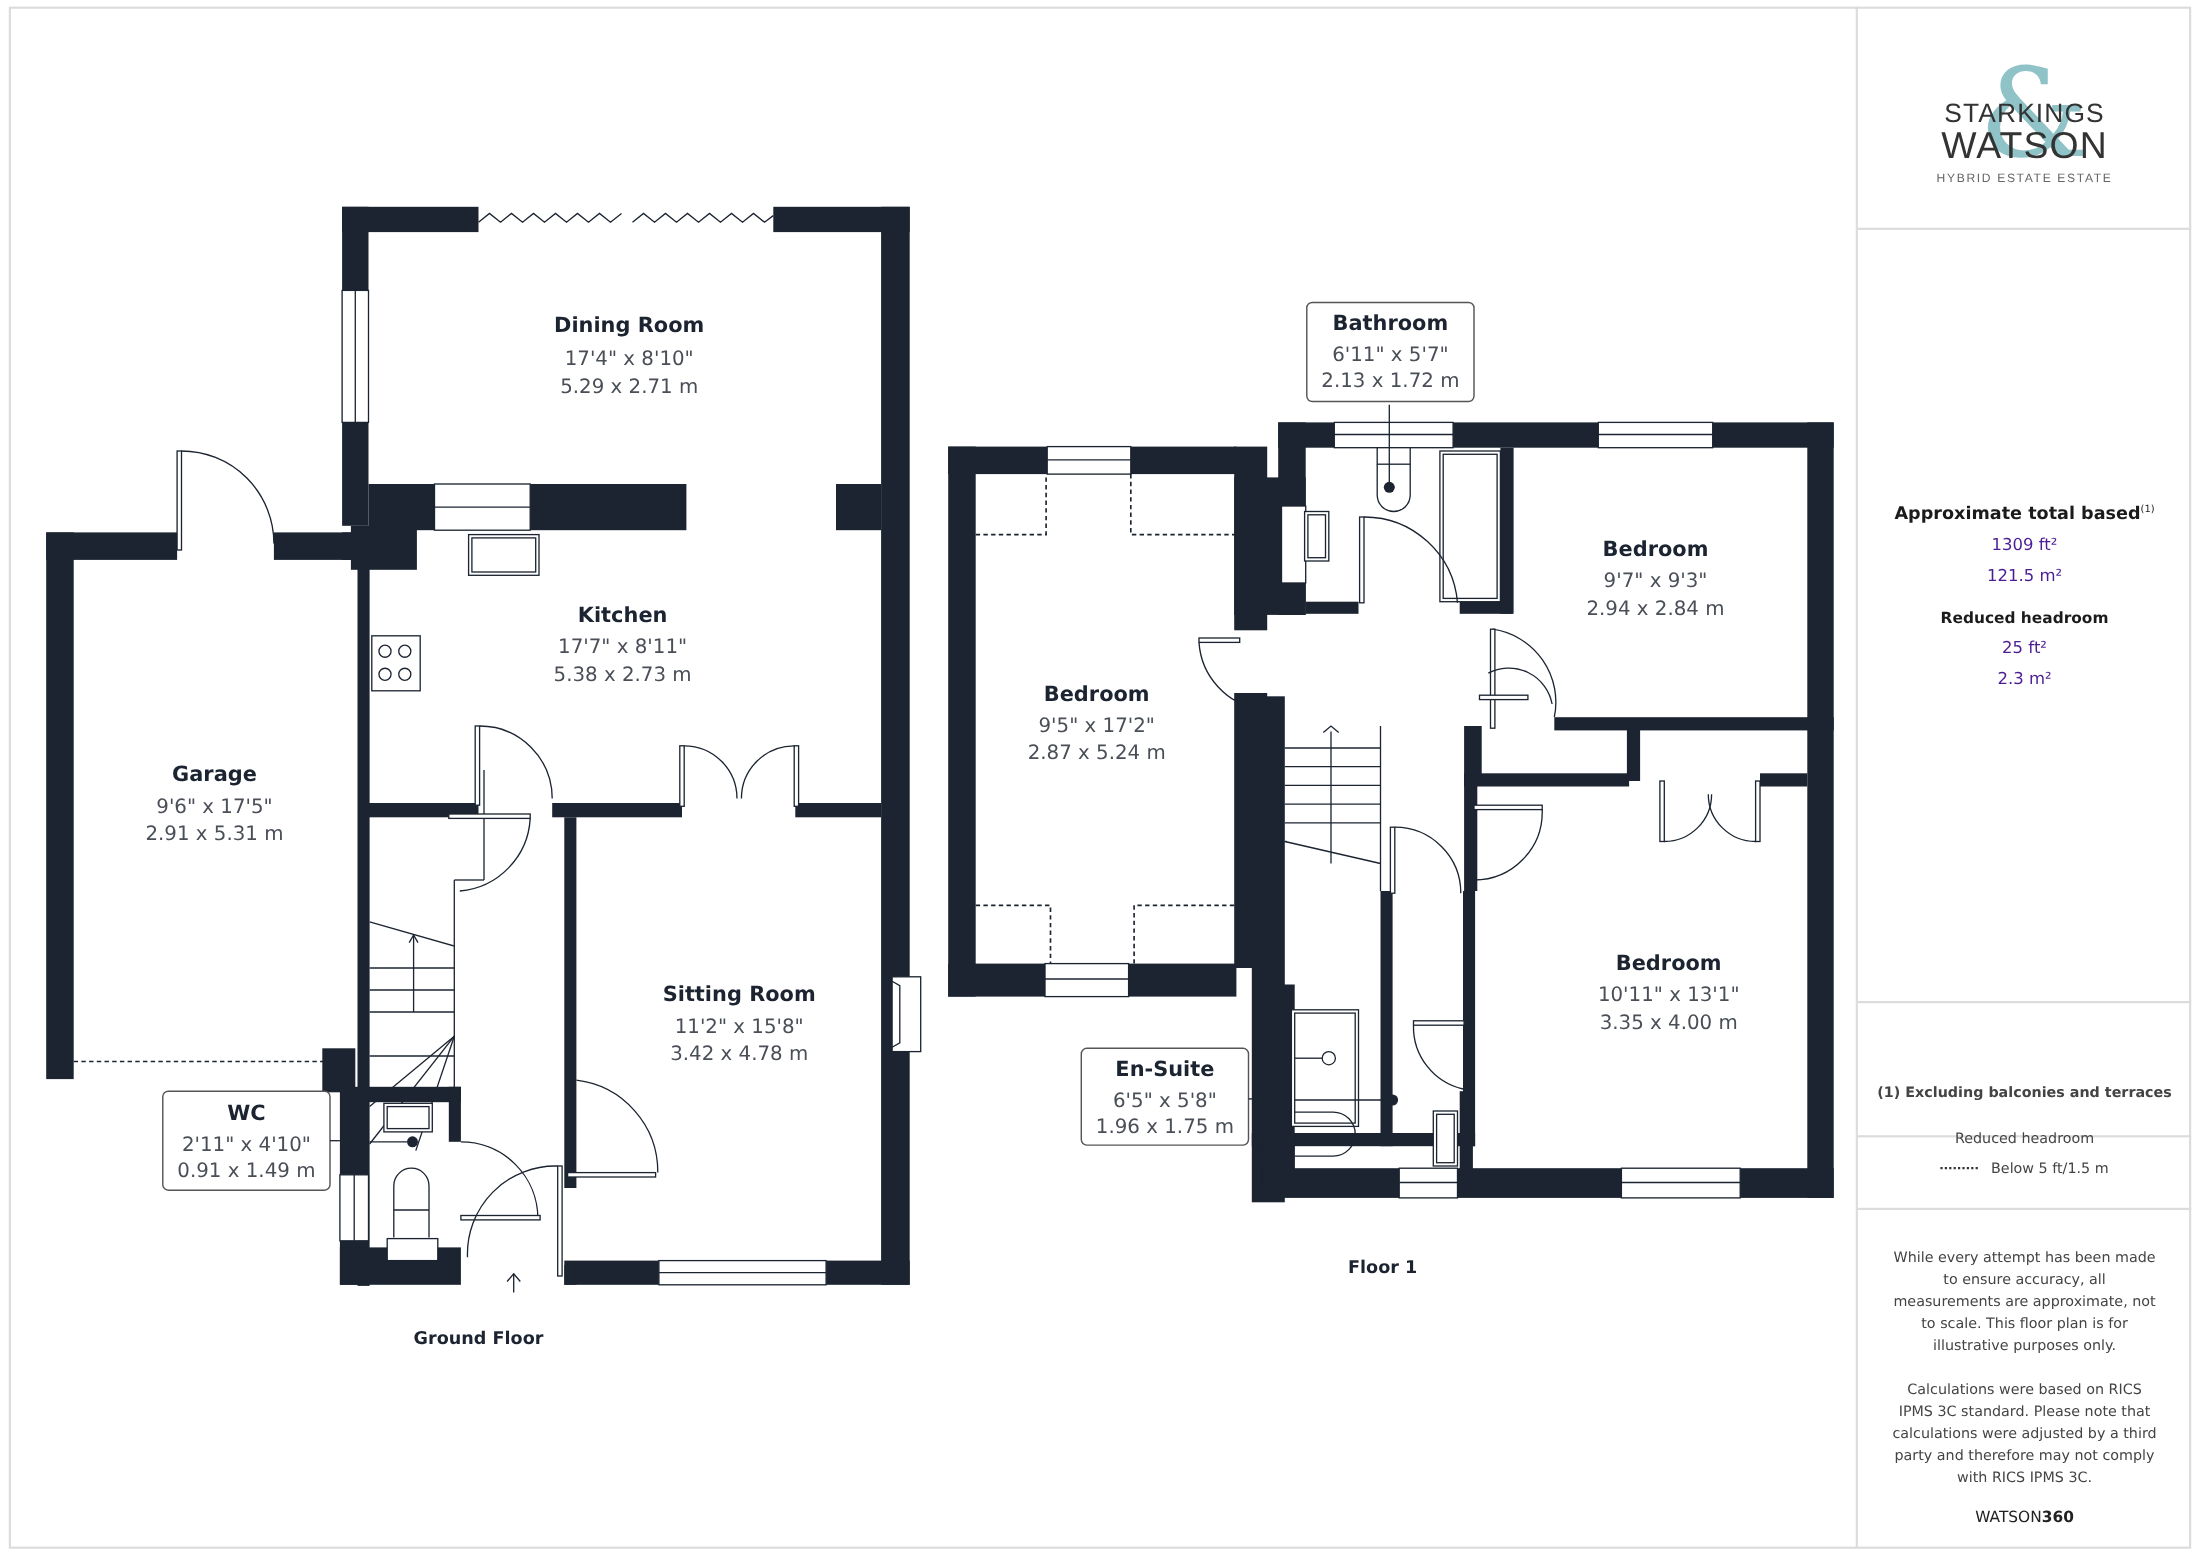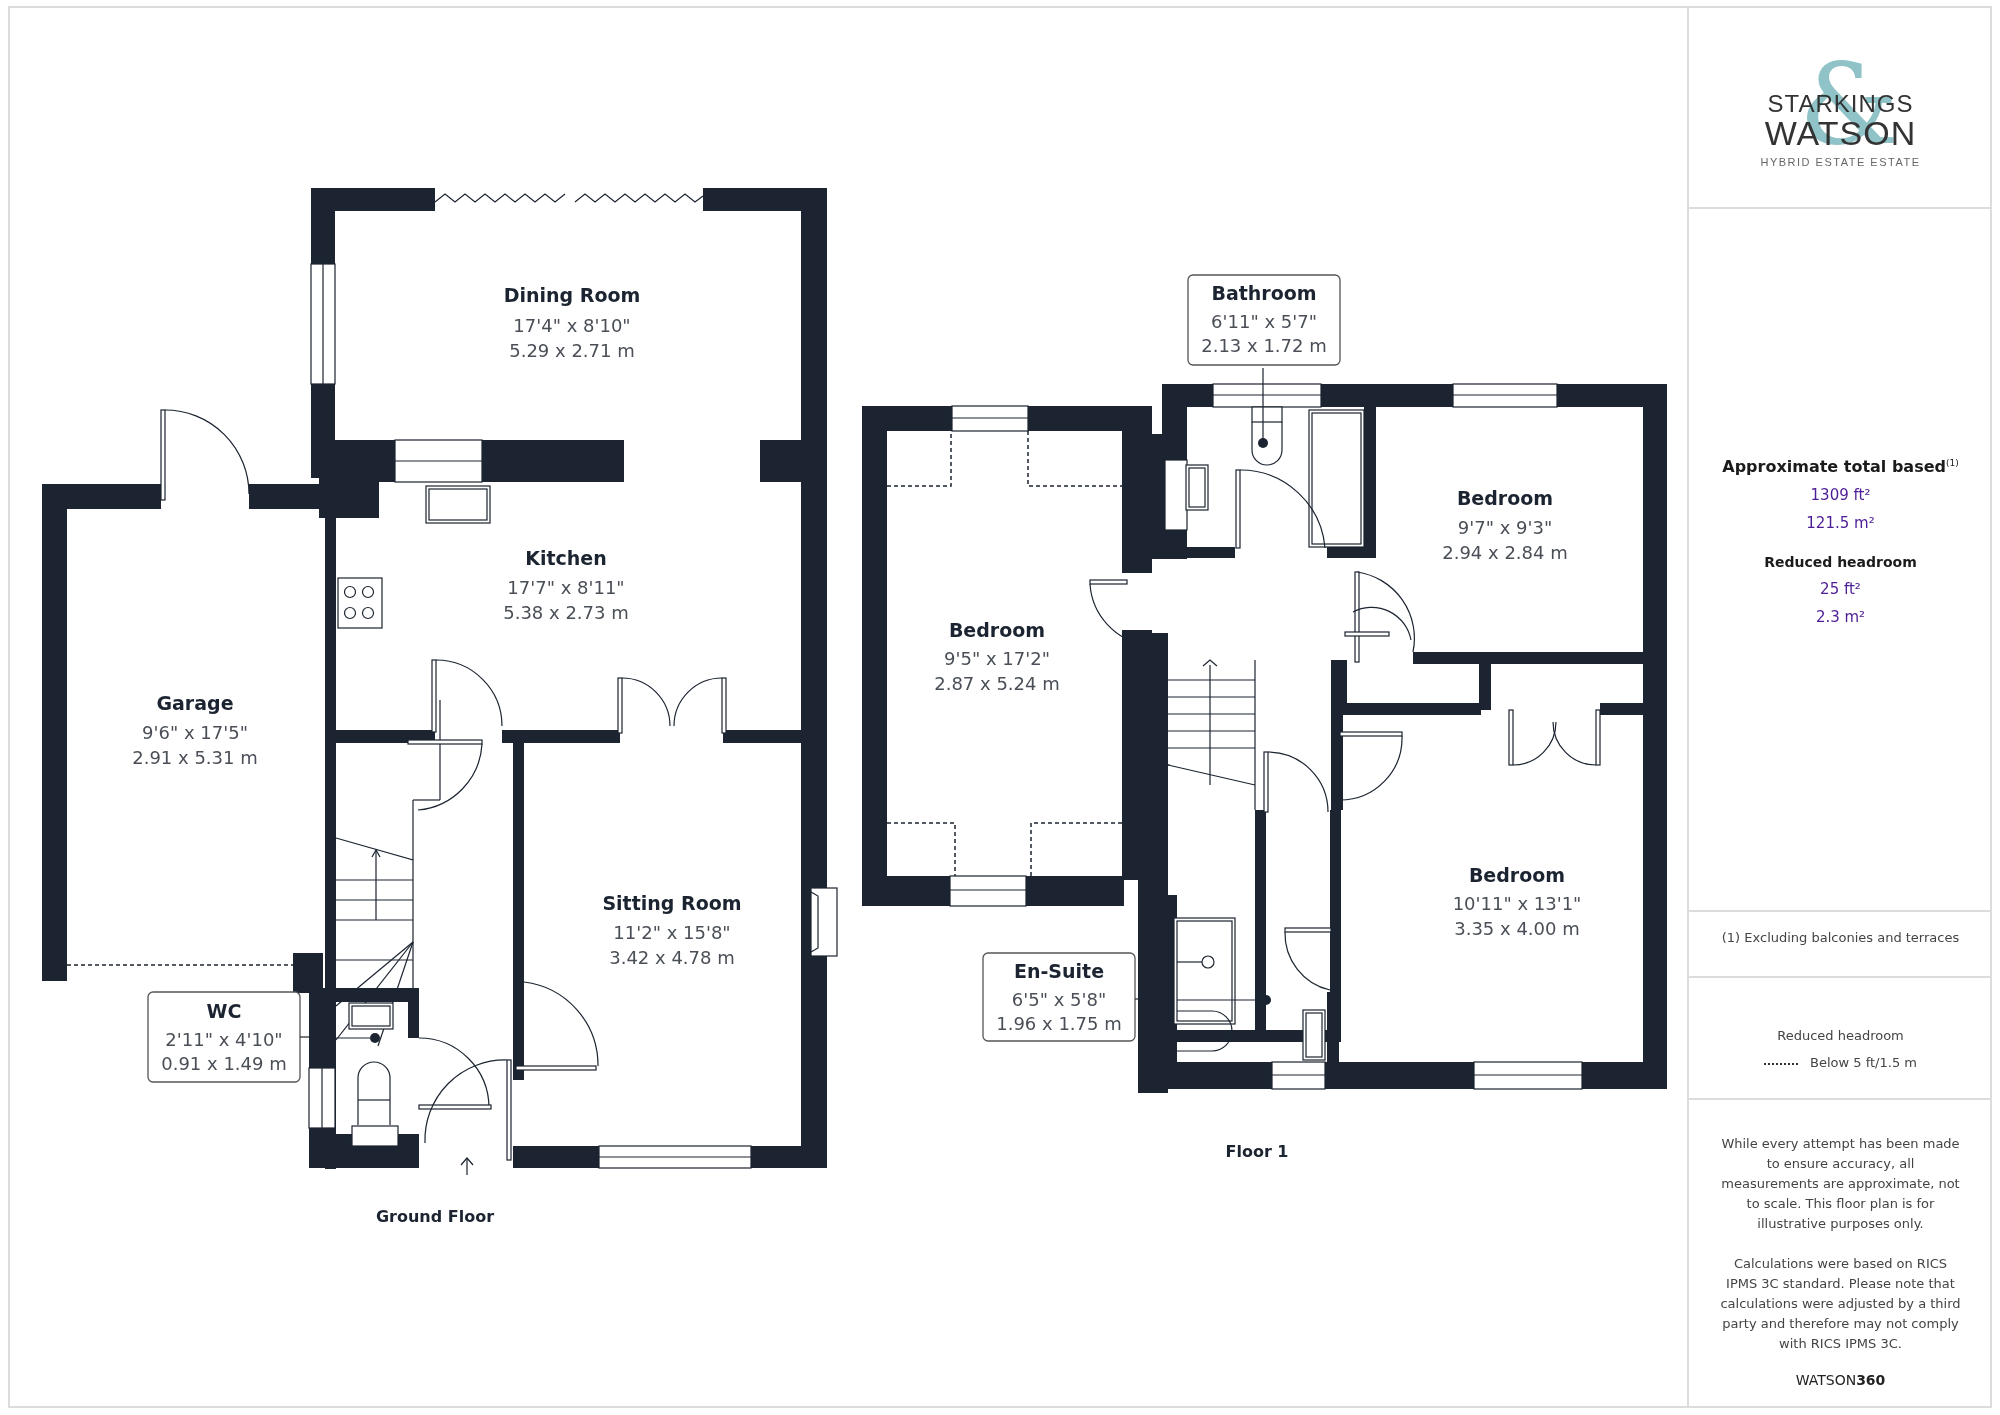--- a/index.html
+++ b/index.html
@@ -320,21 +320,21 @@
   <div class="panel" style="top:203px;height:703px;">
     <div style="height:220px;"></div>
     <div class="area-title"><span>Approximate total based</span><sup>(1)</sup></div>
     <div class="area-val">1309 ft²</div>
     <div class="area-val">121.5 m²</div>
     <div class="rh-title">Reduced headroom</div>
     <div class="area-val">25 ft²</div>
     <div class="area-val">2.3 m²</div>
   </div>
 
-  <div class="panel" style="top:894px;height:78px;">
+  <div class="panel" style="top:950px;height:78px;font-weight:bold;">
     <div class="note" style="margin-top:30px;">(1) Excluding balconies and terraces</div>
   </div>
 
   <div class="panel" style="top:984px;height:110px;">
     <div class="note" style="margin-top:38px;">Reduced headroom</div>
     <div class="note" style="margin-top:12px;">
       <span style="display:inline-block;width:34px;border-bottom:2px dotted #333;vertical-align:middle;margin-right:12px;"></span><span>Below 5 ft/1.5 m</span>
     </div>
   </div>
 

